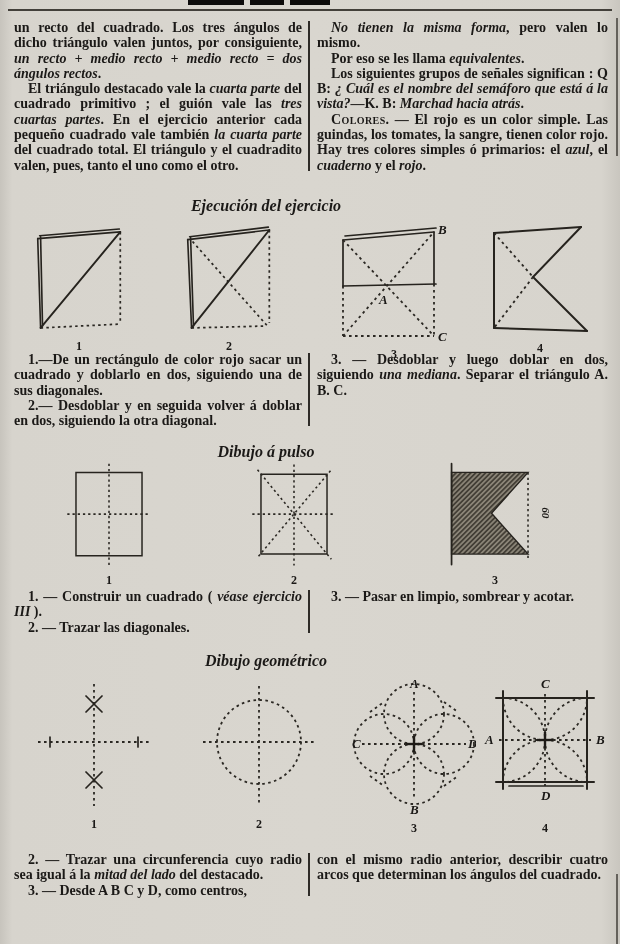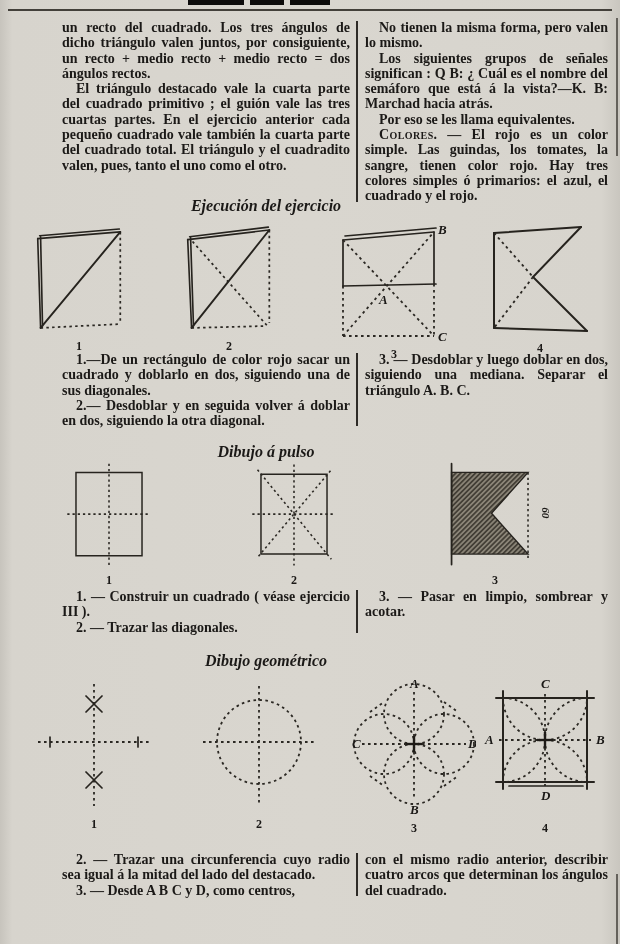--- a/index.html
+++ b/index.html
@@ -18,26 +18,26 @@
   
   .remnant { position:absolute; top:0; left:188px; height:5px; }
   .remnant i { position:absolute; top:0; background:#0d0c0b; height:5px; }
   .top-rule { position:absolute; top:9px; left:8px; width:604px; height:2px; background:#43403a; }
   .edge-line { position:absolute; right:2px; width:2px; background:#4a4741; opacity:.8; }
   .edge-top { top:18px; height:138px; }
   .edge-bottom { top:874px; height:70px; }
 
   .two-col { position:absolute; left:14px; right:12px; display:flex; align-items:stretch; }
   .col { font-size:14px; line-height:15.3px; text-align:justify; }
-  .col-l { width:288px;margin-left:48px; }
+  .col-l { width:288px; }
   .col-r { flex:1; }
   .divider { width:2px; background:#2e2b27; margin:1px 7px 2px 6px; }
   .col p { margin:0; text-indent:14px; }
   .col p.noindent { text-indent:0; }
-  .it { }
+  .it { font-style:italic; }
   .sc { font-variant:small-caps; letter-spacing:.4px; }
 
   .sec-heading {
     position:absolute; left:0; width:532px; margin:0;
     text-align:center; font-size:16px; font-style:italic; font-weight:bold;
   }
   .fig-row { position:absolute; left:14px; right:14px; display:grid; justify-items:center; align-items:start; }
   .fig-row figure { margin:0; display:flex; flex-direction:column; align-items:center; }
   .fig-row figcaption { font-size:12px; margin-top:5px; }
   #row1 { top:222px; grid-template-columns:130px 170px 160px 132px; }
@@ -74,23 +74,23 @@
   <div class="edge-line edge-bottom"></div>
 
   <div class="two-col" id="intro">
     <div class="col col-l">
       <p class="noindent"><span>un recto del cuadrado. Los tres ángulos de dicho triángulo valen juntos, por consiguiente, </span><span class="it">un recto + medio recto + medio recto = dos ángulos rectos</span><span>.</span></p>
       <p><span>El triángulo destacado vale la </span><span class="it">cuarta parte</span><span> del cuadrado primitivo ; el guión vale las </span><span class="it">tres cuartas partes</span><span>. En el ejercicio anterior cada pequeño cuadrado vale también </span><span class="it">la cuarta parte</span><span> del cuadrado total. El triángulo y el cuadradito valen, pues, tanto el uno como el otro.</span></p>
     </div>
     <div class="divider"></div>
     <div class="col col-r">
       <p><span class="it">No tienen la misma forma</span><span>, pero valen lo mismo.</span></p>
+      <p><span>Por eso se les llama </span><span class="it">equivalentes</span><span>.</span></p>
       <p><span>Los siguientes grupos de señales significan : Q B: </span><span class="it">¿ Cuál es el nombre del semáforo que está á la vista?</span><span>—K. B: </span><span class="it">Marchad hacia atrás</span><span>.</span></p>
-      <p><span>Por eso se les llama </span><span class="it">equivalentes</span><span>.</span></p>
-      <p><span class="sc">Colores</span><span>. — El rojo es un color simple. Las guindas, los tomates, la sangre, tienen color rojo. Hay tres colores simples ó primarios: el </span><span class="it">azul</span><span>, el </span><span class="it">cuadrado</span><span> y el </span><span class="it">rojo</span><span>.</span></p>
+      <p><span class="sc">Colores</span><span>. — El rojo es un color simple. Las guindas, los tomates, la sangre, tienen color rojo. Hay tres colores simples ó primarios: el </span><span class="it">azul</span><span>, el </span><span class="it">cuaderno</span><span> y el </span><span class="it">rojo</span><span>.</span></p>
     </div>
   </div>
 
   <h3 class="sec-heading" id="h1">Ejecución del ejercicio</h3>
 
   <div class="fig-row" id="row1">
     <figure>
       <svg width="96" height="112" viewBox="0 0 100 112">
         <path class="s" d="M7,15 L93,8"></path>
           <path class="s" d="M9,12 L92,5"></path>

